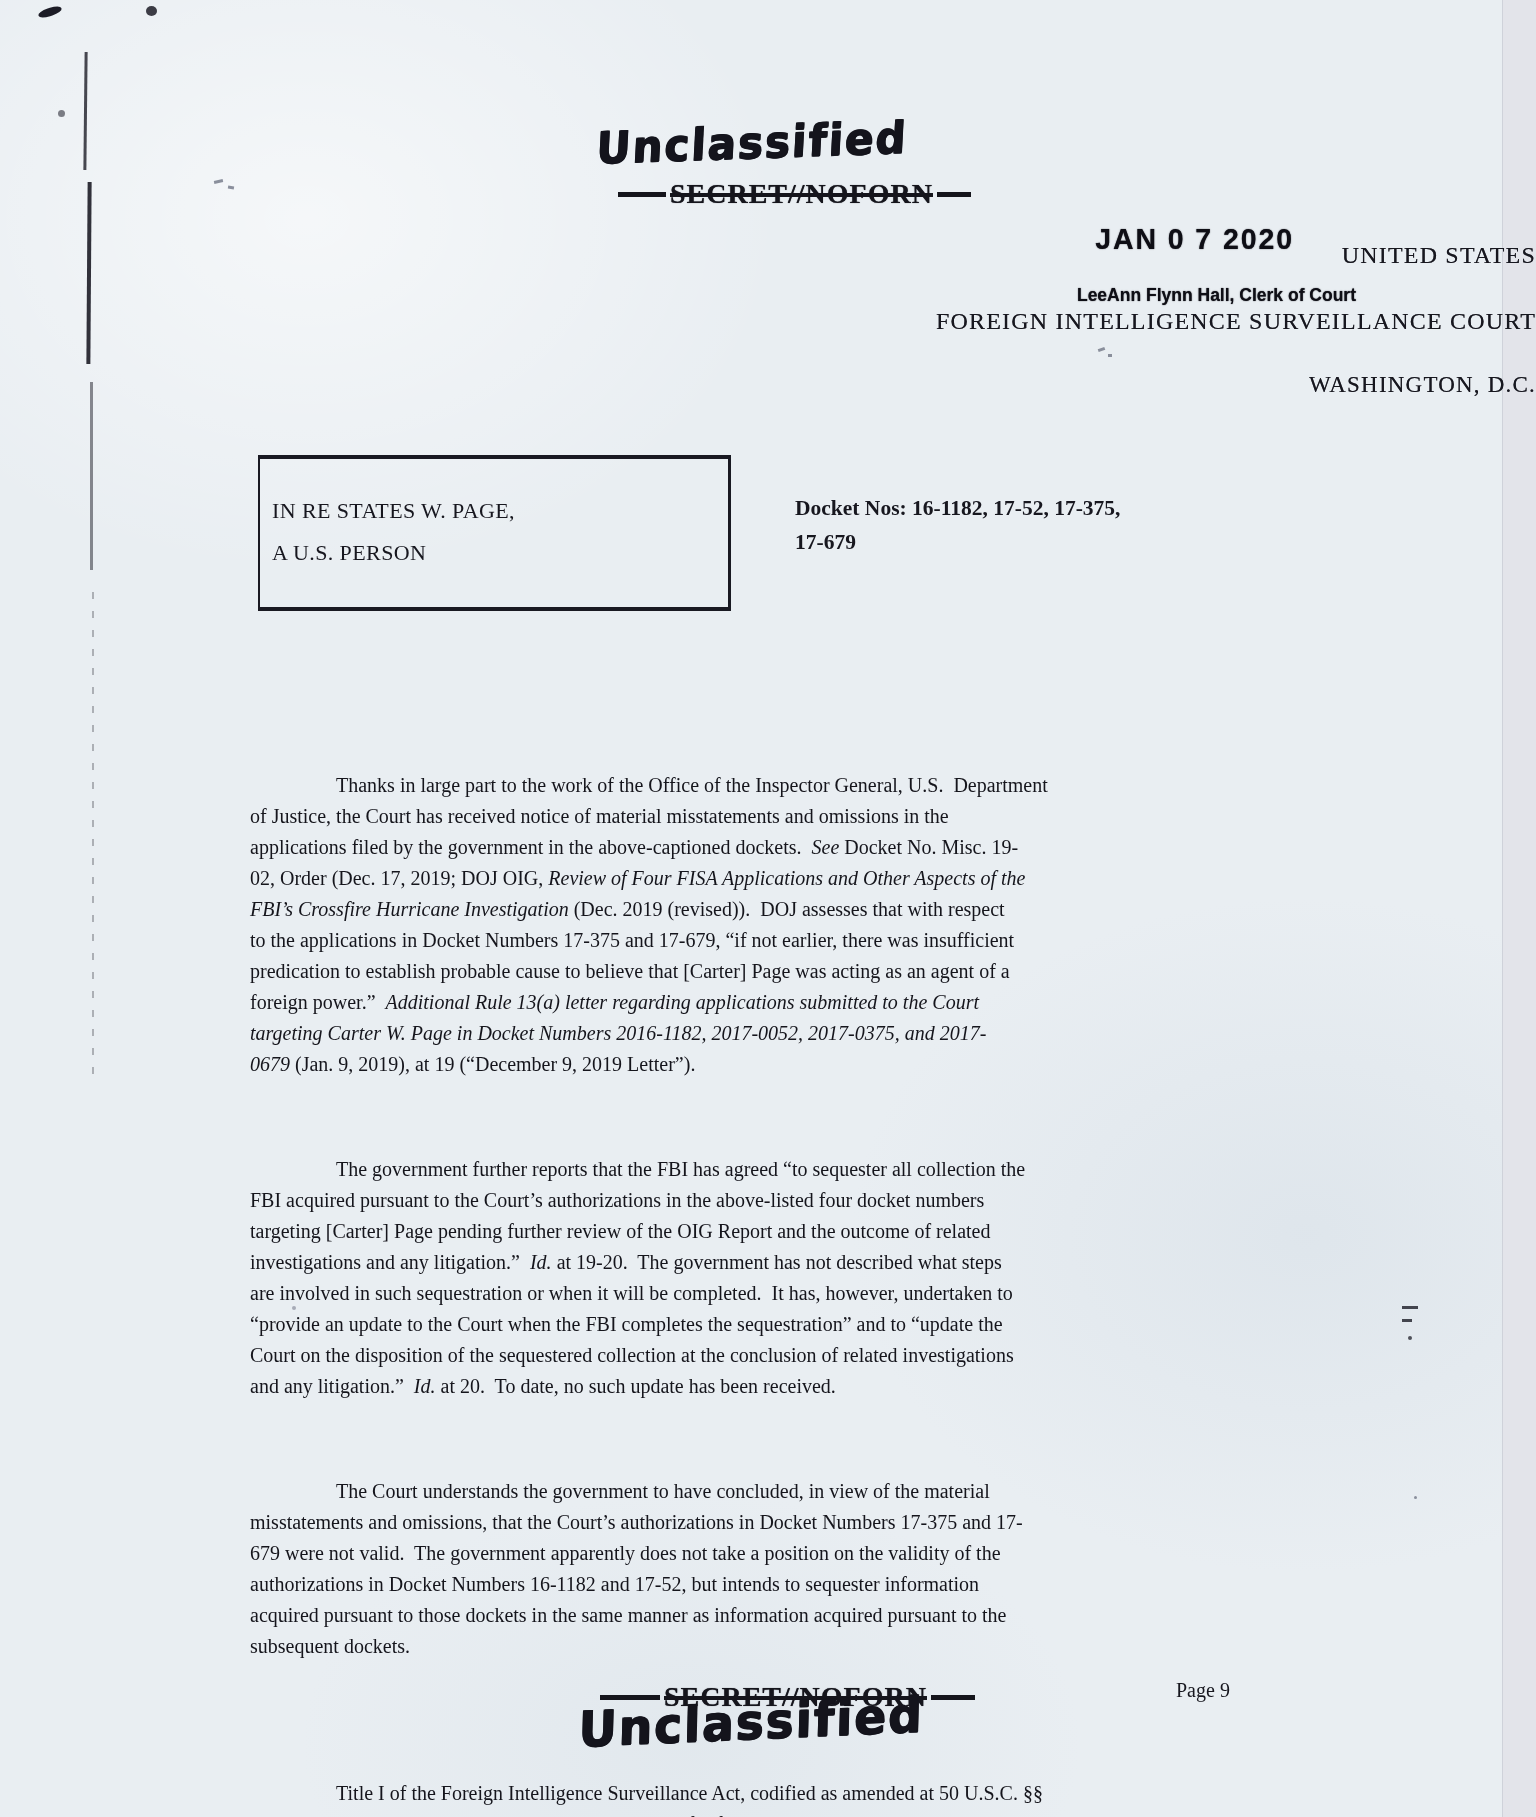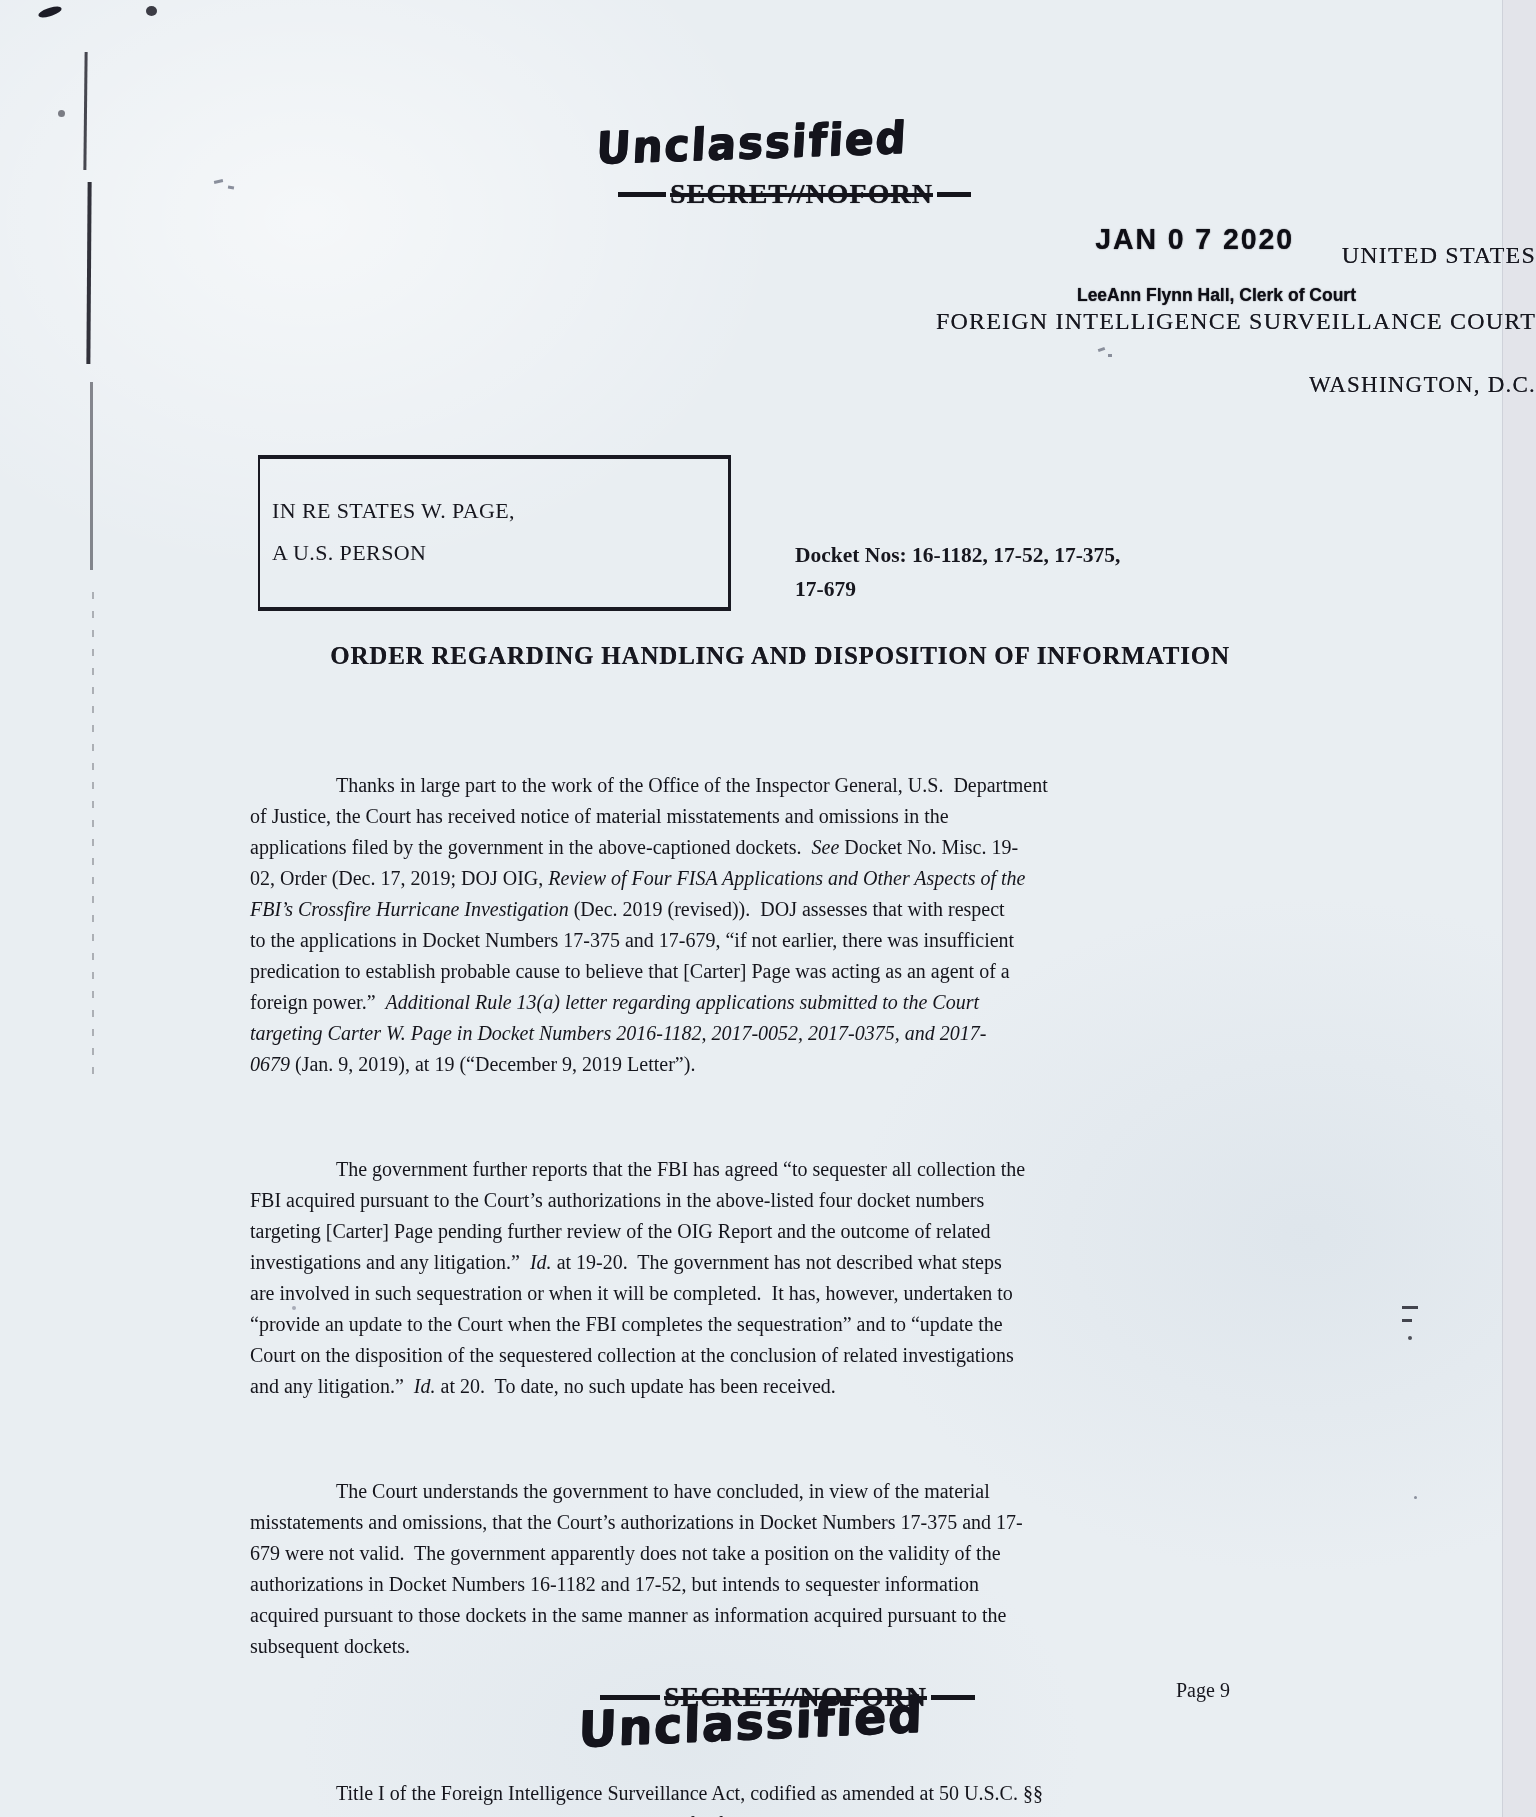--- a/index.html
+++ b/index.html
@@ -47,21 +47,21 @@
   .court-1{top:242px;font-size:24px;}
   .court-2{top:308px;font-size:24px;}
   .court-3{top:372px;font-size:23px;}
   
   .caption-box{top:455px;left:258px;width:468px;height:148px;
     border-top:4px solid #191922;border-right:3px solid #191922;
     border-bottom:4px solid #191922;border-left:2px solid #191922;}
   .caption-text{left:272px;font-size:22px;letter-spacing:0.4px;}
   .cap-l1{top:498px;}
   .cap-l2{top:540px;}
-  .docket{left:795px;font-weight:700;font-size:21.5px;margin-top:47px;}
+  .docket{left:795px;font-weight:700;font-size:21.5px;}
   .docket-l1{top:496px;}
   .docket-l2{top:530px;}
   
   .order-title{top:642px;left:260px;width:1040px;text-align:center;
     font-weight:700;font-size:25px;letter-spacing:0.8px;
     text-shadow:0 0 0.6px rgba(23,23,31,0.7);}
   
   .body-text{top:708px;left:250px;width:965px;font-size:20px;line-height:31px;
     white-space:pre-wrap;color:#15151c;}
   .body-text p{margin:0 0 12px 0;text-indent:86px;}
@@ -108,21 +108,20 @@
   <div class="abs center-line court court-1">UNITED STATES</div>
   <div class="abs center-line court court-2">FOREIGN INTELLIGENCE SURVEILLANCE COURT</div>
   <div class="abs center-line court court-3">WASHINGTON, D.C.</div>
 
   <div class="abs caption-box"></div>
   <div class="abs caption-text cap-l1">IN RE STATES W. PAGE,</div>
   <div class="abs caption-text cap-l2">A U.S. PERSON</div>
   <div class="abs docket docket-l1">Docket Nos: 16-1182, 17-52, 17-375,</div>
   <div class="abs docket docket-l2">17-679</div>
 
-  <div class="abs order-title">ORDER REGARDING HANDLING AND DISPOSITION OF INFORMATION</div>
 
   <div class="abs body-text">
     <p><span>Thanks in large part to the work of the Office of the Inspector General, U.S.  Department
 of Justice, the Court has received notice of material misstatements and omissions in the
 applications filed by the government in the above-captioned dockets.  </span><em>See</em><span> Docket No. Misc. 19-
 02, Order (Dec. 17, 2019; DOJ OIG, </span><em>Review of Four FISA Applications and Other Aspects of the
 FBI’s Crossfire Hurricane Investigation</em><span> (Dec. 2019 (revised)).  DOJ assesses that with respect
 to the applications in Docket Numbers 17-375 and 17-679, “if not earlier, there was insufficient
 predication to establish probable cause to believe that [Carter] Page was acting as an agent of a
 foreign power.”  </span><em>Additional Rule 13(a) letter regarding applications submitted to the Court

